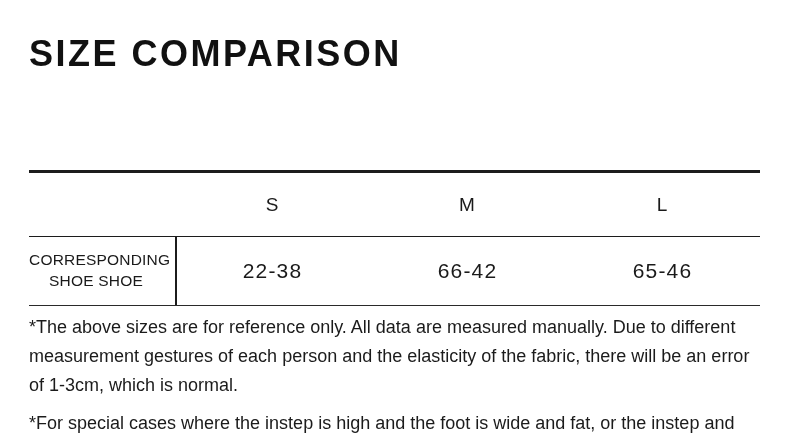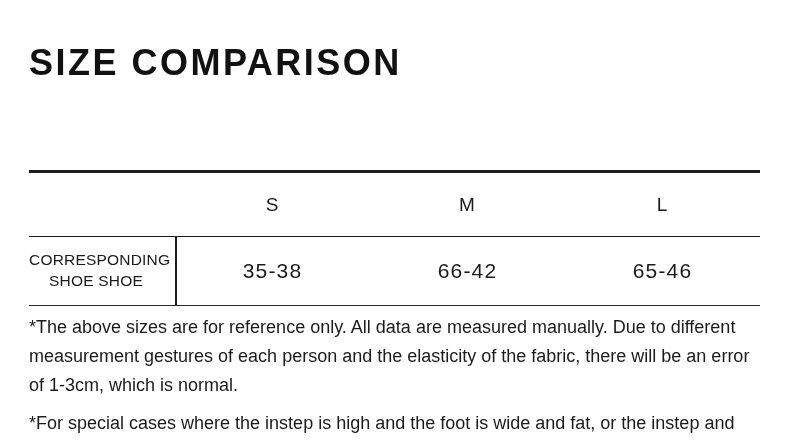--- a/index.html
+++ b/index.html
@@ -16,21 +16,21 @@
   }
   .page {
     position: relative;
     width: 790px;
     height: 444px;
     box-sizing: border-box;
   }
   .title {
     position: absolute;
     left: 29px;
-    top: 42px;
+    top: 33px;
     font-size: 36px;
     font-weight: 700;
     letter-spacing: 2.5px;
     color: #111111;
     white-space: nowrap;
   }
   .table {
     position: absolute;
     left: 29px;
     top: 170px;
@@ -131,21 +131,21 @@
     </div>
 
     <div class="rule-mid"></div>
 
     <div class="body-row">
       <div class="col-label">
         <div>CORRESPONDING</div>
         <div>SHOE SHOE</div>
       </div>
       <div class="vline"></div>
-      <div class="col-size">35-38</div>
+      <div class="col-size">22-38</div>
       <div class="col-size">66-42</div>
       <div class="col-size">65-46</div>
     </div>
 
     <div class="rule-bottom"></div>
 
   </div>
 
   <div class="notes">
     <p class="note">*The above sizes are for reference only. All data are measured manually. Due to different measurement gestures of each person and the elasticity of the fabric, there will be an error of 1-3cm, which is normal.</p>

